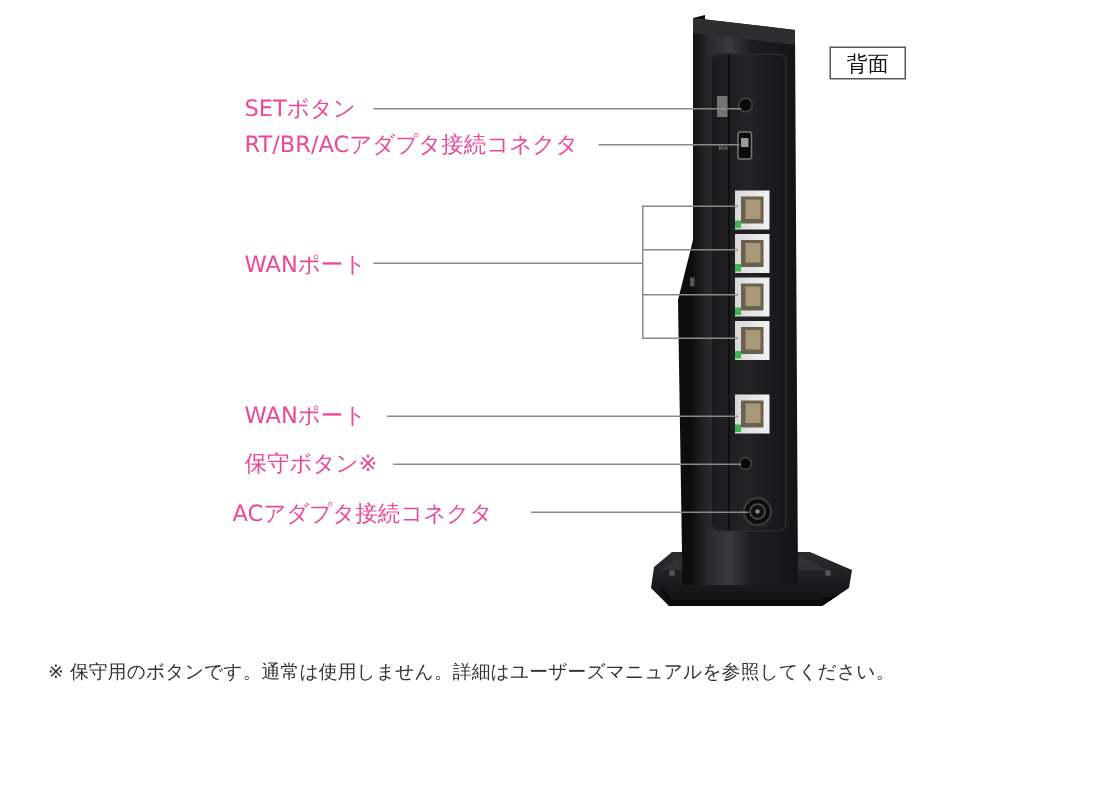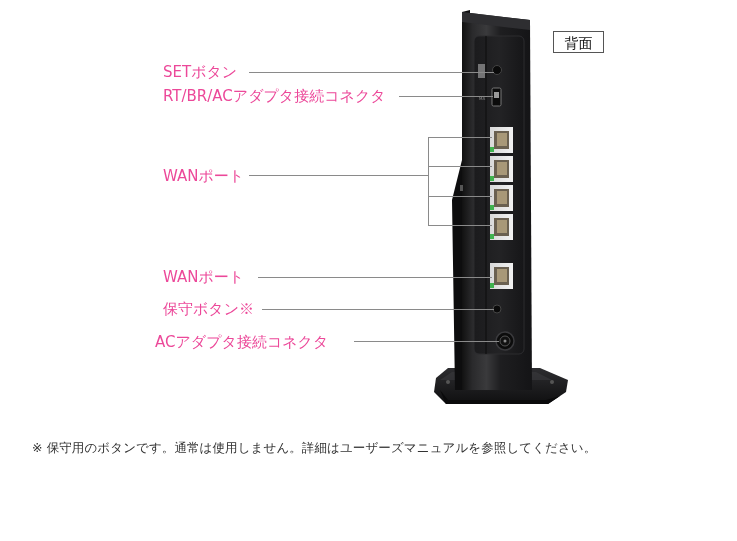--- a/index.html
+++ b/index.html
@@ -126,19 +126,19 @@
 <div class="line" style="left:249px; top:175px; width:179px;"></div>
 <div class="vline" style="left:428px; top:137px; height:89px;"></div>
 <div class="line" style="left:428px; top:137px; width:64px;"></div>
 <div class="line" style="left:428px; top:166px; width:64px;"></div>
 <div class="line" style="left:428px; top:196px; width:64px;"></div>
 <div class="line" style="left:428px; top:225px; width:64px;"></div>
 
 <div class="label" style="left:163px; top:268px;">WANポート</div>
 <div class="line" style="left:258px; top:277px; width:234px;"></div>
 
-<div class="label" style="left:163px; top:300px;font-family:Liberation Serif, serif;">保守ボタン※</div>
+<div class="label" style="left:163px; top:300px;">保守ボタン※</div>
 <div class="line" style="left:262px; top:309px; width:232px;"></div>
 
 <div class="label" style="left:155px; top:333px;">ACアダプタ接続コネクタ</div>
 <div class="line" style="left:354px; top:341px; width:145px;"></div>
 
 <div class="note">※ 保守用のボタンです。通常は使用しません。詳細はユーザーズマニュアルを参照してください。</div>
 
 </body></html>

